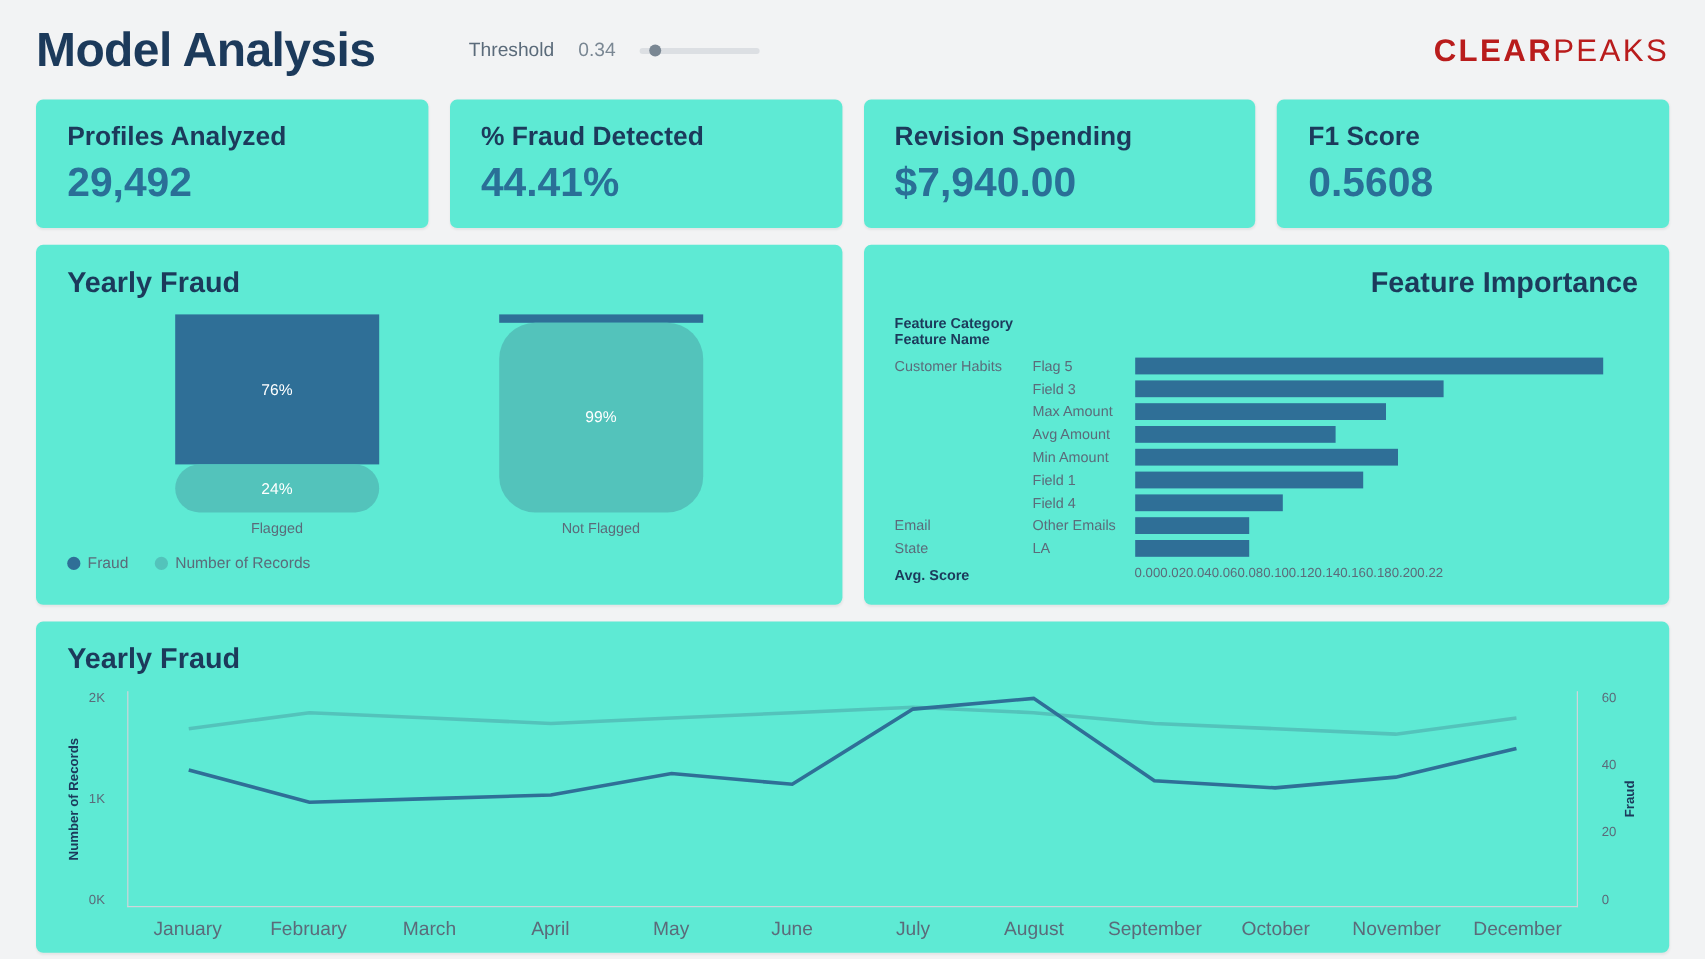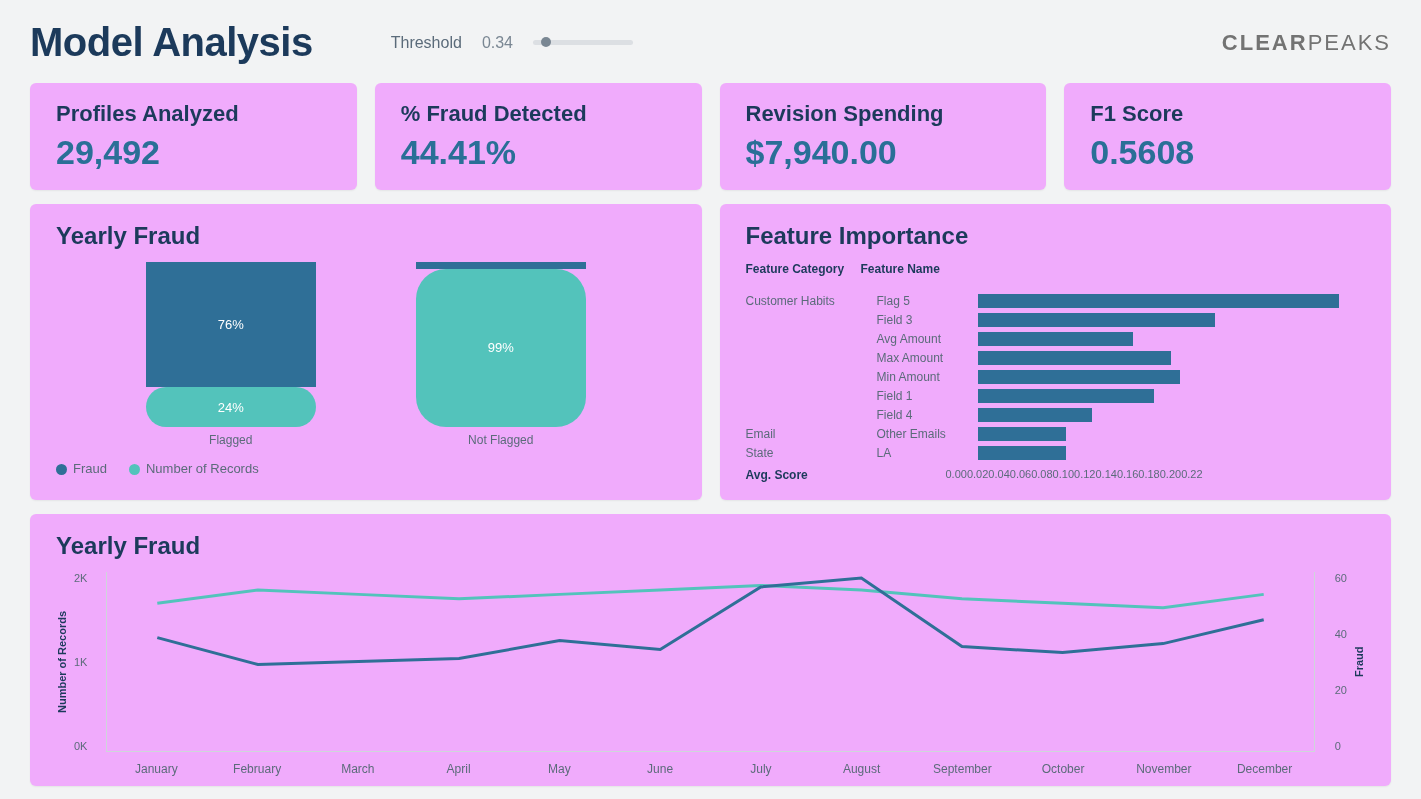--- a/index.html
+++ b/index.html
@@ -30,30 +30,30 @@
   .slider {
     width: 100px; height: 5px; background: #dcdfe3; border-radius: 3px;
     position: relative;
   }
   .slider-knob {
     width: 10px; height: 10px; background: #7a8793; border-radius: 50%;
     position: absolute; top: -3px; left: 8px;
   }
   .logo {
     margin-left: auto;
-    font-size: 22px;
+    font-size: 26px;
     font-weight: 600;
     letter-spacing: 2px;
-    color: #737373;
+    color: #b91c1c;
   }
   .logo span.thin { font-weight: 300; }
 
   .row { display: flex; gap: 18px; margin-bottom: 14px; }
   .card {
-    background: #f0abfc; border-radius: 6px;
+    background: #5eead4; border-radius: 6px;
     box-shadow: 0 1px 2px rgba(0,0,0,0.06);
     padding: 18px 26px;
   }
   .kpi { flex: 1; }
   .kpi-label { font-size: 22px; font-weight: 600; color: #1c3a5b; margin-bottom: 6px; }
   .kpi-value { font-size: 34px; font-weight: 600; color: #2a6f97; }
 
   
   .yf-card { flex: 1; }
   .card-title { font-size: 24px; font-weight: 600; color: #1c3a5b; margin-bottom: 12px; }
@@ -64,44 +64,44 @@
   .seg.dark { background: #2f6f97; }
   .seg.light { background: #53c3bb; border-radius: 30px; }
   .stack-label { font-size: 12px; color: #5b6b7a; margin-top: 6px; }
   .legend-row { display: flex; gap: 22px; margin-top: 14px; font-size: 13px; color: #5b6b7a; align-items: center; }
   .legend-dot { width: 11px; height: 11px; border-radius: 50%; display: inline-block; margin-right: 6px; vertical-align: middle; }
   .legend-dot.dark { background: #2f6f97; }
   .legend-dot.light { background: #53c3bb; }
 
   
   .fi-card { flex: 1; }
-  .fi-headers { display: flex; font-size: 12px; font-weight: 700; color: #1c3a5b; margin-bottom: 15px; }
+  .fi-headers { display: flex; font-size: 12px; font-weight: 700; color: #1c3a5b; margin-bottom: 5px; flex-direction: column; }
   .fi-col-cat { width: 115px; }
   .fi-col-name { width: 85px; }
   .fi-rows { font-size: 12px; color: #5b6b7a; }
-  .fi-row { display: flex; align-items: center; height: 19px; gap: 16px; }
+  .fi-row { display: flex; align-items: center; height: 19px; }
   .fi-cat { width: 115px; }
   .fi-name { width: 85px; }
   .fi-bar-track { flex: 1; position: relative; height: 14px; }
   .fi-bar { height: 14px; background: #2f6f97; }
   .fi-axis { display: flex; margin-top: 6px; font-size: 11px; color: #5b6b7a; }
   .fi-axis-label { width: 200px; font-weight: 700; color: #1c3a5b; font-size: 12px; }
   .fi-ticks { flex: 1; display: flex; }
   .fi-chart-area { position: relative; }
 
   
   .line-card { flex: 1; padding-bottom: 10px;}
   .line-wrap { display: flex; height: 180px; }
   .y-axis-left { width: 50px; display: flex; }
   .y-axis-right { width: 50px; display: flex; flex-direction: row-reverse;}
   .y-axis-label { writing-mode: vertical-rl; transform: rotate(180deg); font-size: 11px; font-weight: 700; color: #1c3a5b; text-align: center; }
   .y-ticks { display: flex; flex-direction: column; justify-content: space-between; font-size: 11px; color: #5b6b7a; padding: 0 6px; }
   .y-ticks.right { text-align: left; }
   .plot { flex: 1; position: relative; border-left: 1px solid #cfd5da; border-bottom: 1px solid #cfd5da; border-right: 1px solid #cfd5da;}
-  .x-ticks { display: flex; justify-content: space-between; font-size: 12px; color: #5b6b7a; padding: 10px 50px 0 50px; }
+  .x-ticks { display: flex; justify-content: space-between; font-size: 16px; color: #5b6b7a; padding: 10px 50px 0 50px; }
   .x-tick { flex: 1; text-align: center; }
   svg.lines { position: absolute; left: 0; top: 0; width: 100%; height: 100%; }
 </style>
 </head>
 <body>
 
 <div class="page">
   <div class="header">
     <div class="title">Model Analysis</div>
     <div class="threshold-group">
@@ -162,21 +162,21 @@
           <div class="stack-label">Not Flagged</div>
         </div>
       </div>
       <div class="legend-row">
         <span><span class="legend-dot dark"></span><span>Fraud</span></span>
         <span><span class="legend-dot light"></span><span>Number of Records</span></span>
       </div>
     </div>
 
     <div class="card fi-card">
-      <div class="card-title" style="">Feature Importance</div>
+      <div class="card-title" style="text-align:right;">Feature Importance</div>
       <div class="fi-chart-area">
         <div class="fi-headers">
           <div class="fi-col-cat">Feature Category</div>
           <div class="fi-col-name">Feature Name</div>
         </div>
         <div class="fi-rows" id="fi-rows">
             <div class="fi-row">
               <div class="fi-cat">Customer Habits</div>
               <div class="fi-name">Flag 5</div>
               <div class="fi-bar-track">
@@ -185,30 +185,30 @@
             </div>
             <div class="fi-row">
               <div class="fi-cat"></div>
               <div class="fi-name">Field 3</div>
               <div class="fi-bar-track">
                 <div class="fi-bar" style="width: 61.3636%;"></div>
               </div>
             </div>
             <div class="fi-row">
               <div class="fi-cat"></div>
+              <div class="fi-name">Max Amount</div>
+              <div class="fi-bar-track">
+                <div class="fi-bar" style="width: 50%;"></div>
+              </div>
+            </div>
+            <div class="fi-row">
+              <div class="fi-cat"></div>
               <div class="fi-name">Avg Amount</div>
               <div class="fi-bar-track">
                 <div class="fi-bar" style="width: 40%;"></div>
-              </div>
-            </div>
-            <div class="fi-row">
-              <div class="fi-cat"></div>
-              <div class="fi-name">Max Amount</div>
-              <div class="fi-bar-track">
-                <div class="fi-bar" style="width: 50%;"></div>
               </div>
             </div>
             <div class="fi-row">
               <div class="fi-cat"></div>
               <div class="fi-name">Min Amount</div>
               <div class="fi-bar-track">
                 <div class="fi-bar" style="width: 52.2727%;"></div>
               </div>
             </div>
             <div class="fi-row">

